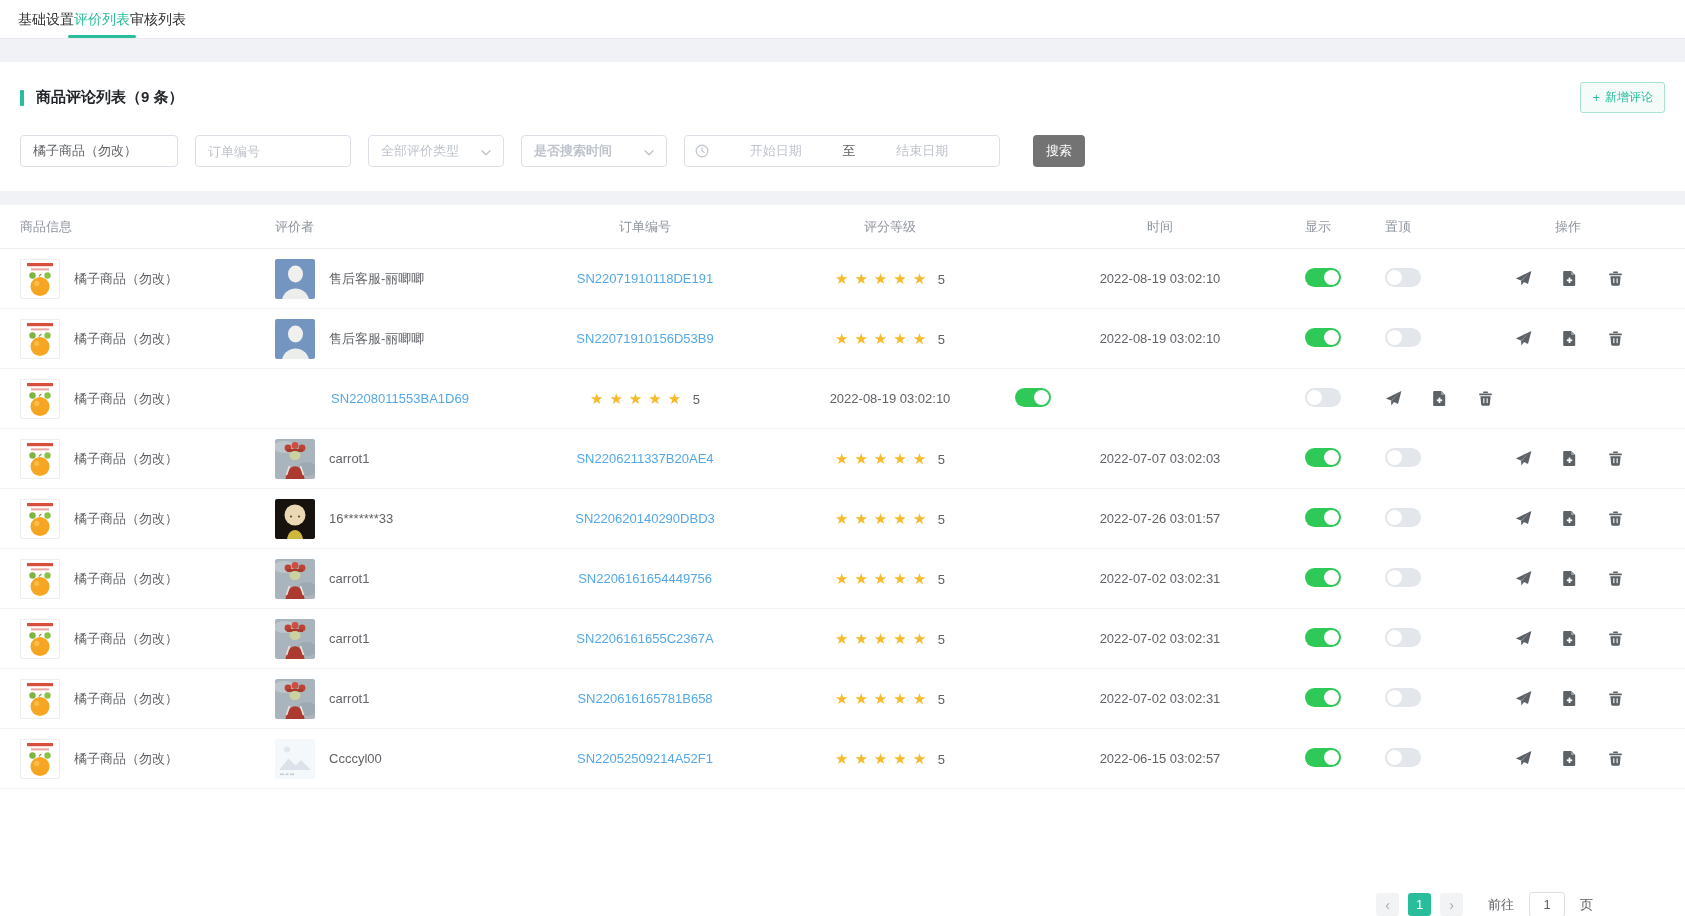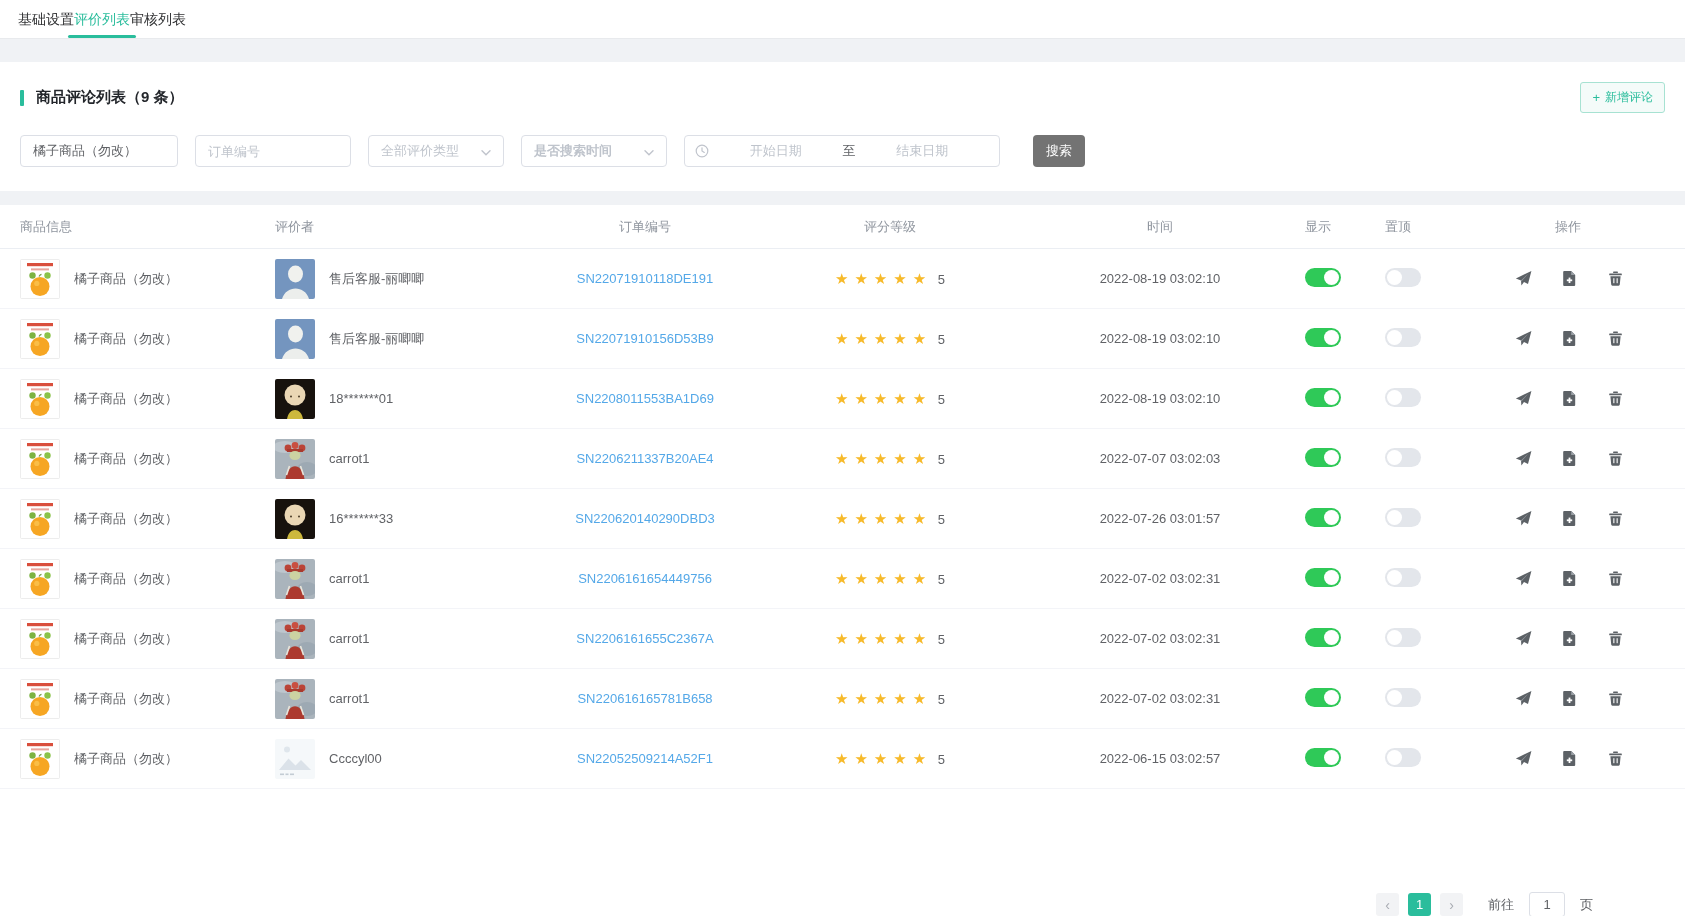--- a/index.html
+++ b/index.html
@@ -307,32 +307,20 @@
     <rect x="11" y="9.4" width="18" height="2" fill="#e8a69e"></rect>
     <circle cx="12.5" cy="16.5" r="3.2" fill="#7cb342"></circle>
     <circle cx="27.5" cy="16.5" r="3.2" fill="#8bc34a"></circle>
     <circle cx="20" cy="27.5" r="9.5" fill="#f6a623"></circle>
     <circle cx="16.8" cy="24.4" r="2.6" fill="#fbc653" opacity="0.75"></circle>
     <path d="M19 17.5 q1 -2 2.5 -2.2" stroke="#6f9c3a" stroke-width="1.2" fill="none"></path>
   </svg>
 </span>
       <span class="prod-name">橘子商品（勿改）</span>
     </div>
-    <div class="cell cell-reviewer">
-      <span class="avatar">
-  <svg viewBox="0 0 40 40" xmlns="http://www.w3.org/2000/svg">
-    <rect width="40" height="40" fill="#17120d"></rect>
-    <circle cx="20" cy="16" r="10.5" fill="#ead7b4"></circle>
-    <circle cx="16" cy="17.5" r="1" fill="#4a3c28"></circle>
-    <circle cx="24" cy="17.5" r="1" fill="#4a3c28"></circle>
-    <path d="M12 40 C 14 28, 26 28, 28 40 Z" fill="#cdb83d"></path>
-  </svg>
-</span>
-      <span class="reviewer-name">18*******01</span>
-    </div>
     <div class="cell cell-order">
       <a class="order-link">SN2208011553BA1D69</a>
     </div>
     <div class="cell cell-rating">
       <span class="stars">★★★★★</span>
       <span class="rating-num">5</span>
     </div>
     <div class="cell cell-time">2022-08-19 03:02:10</div>
     <div class="cell cell-show">
       <span class="toggle on"><span class="knob"></span></span>

